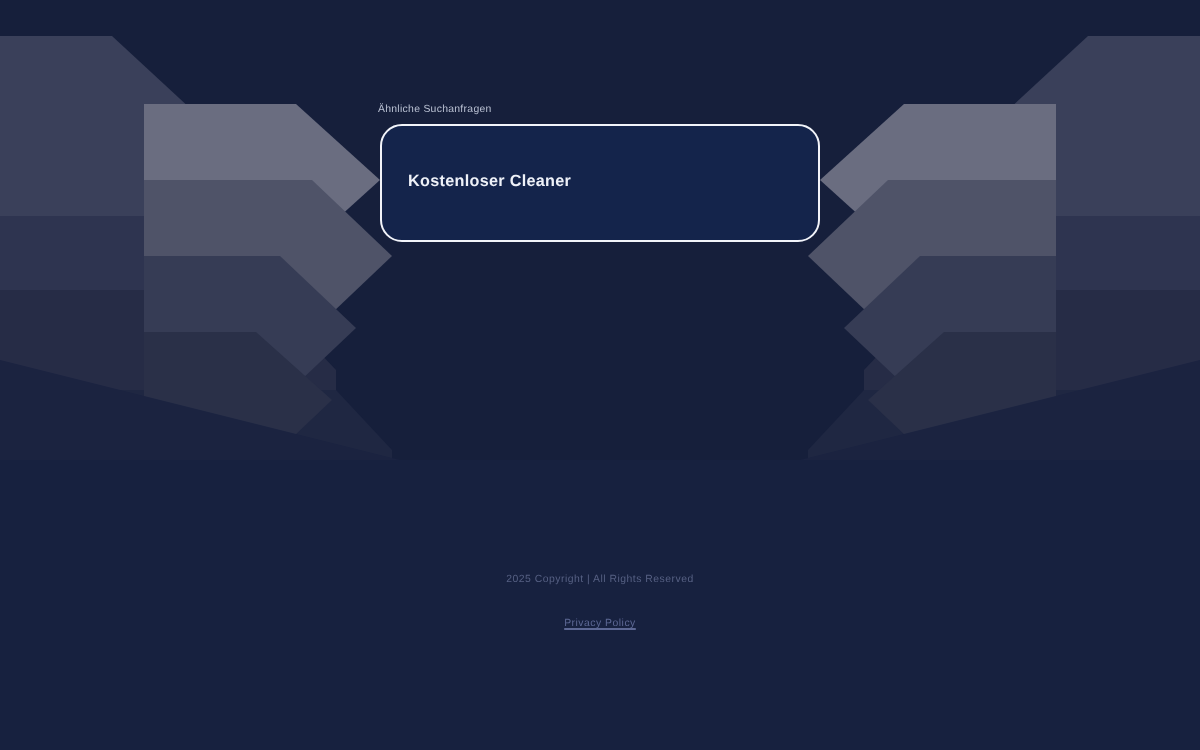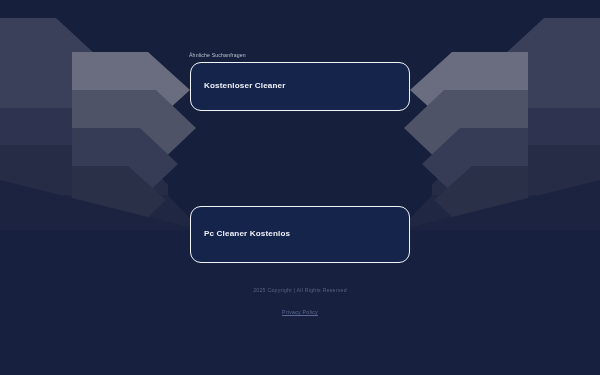--- a/index.html
+++ b/index.html
@@ -57,21 +57,21 @@
     left: 190px;
     width: 220px;
     box-sizing: border-box;
     background: #14244b;
     border: 1.6px solid #f2f4fa;
     border-radius: 11px;
     display: flex;
     align-items: center;
     cursor: pointer;
   }
-  .card-1 { top: 62px;  height: 49px; }
+  .card-1 { top: 62px;  height: 59px; }
   .card-2 { top: 131px; height: 63px; }
   .card-3 { top: 206px; height: 57px; }
 
   .card-title {
     padding: 0 13px;
     font-size: 8.1px;
     font-weight: bold;
     line-height: 1.55;
     color: #eef1f8;
     letter-spacing: 0.15px;
@@ -142,23 +142,20 @@
 
   <div id="content">
 
     <div class="section-label">Ähnliche Suchanfragen</div>
 
     <div class="card card-1">
       <div class="card-title">Kostenloser Cleaner</div>
     </div>
 
 
-    <div class="card card-3">
-      <div class="card-title">Pc Cleaner Kostenlos</div>
-    </div>
 
     <div id="footer">
       <div class="copyright">2025 Copyright | All Rights Reserved</div>
       <span class="privacy-link">Privacy Policy</span>
     </div>
 
   </div>
 </div>
 
 </body></html>

